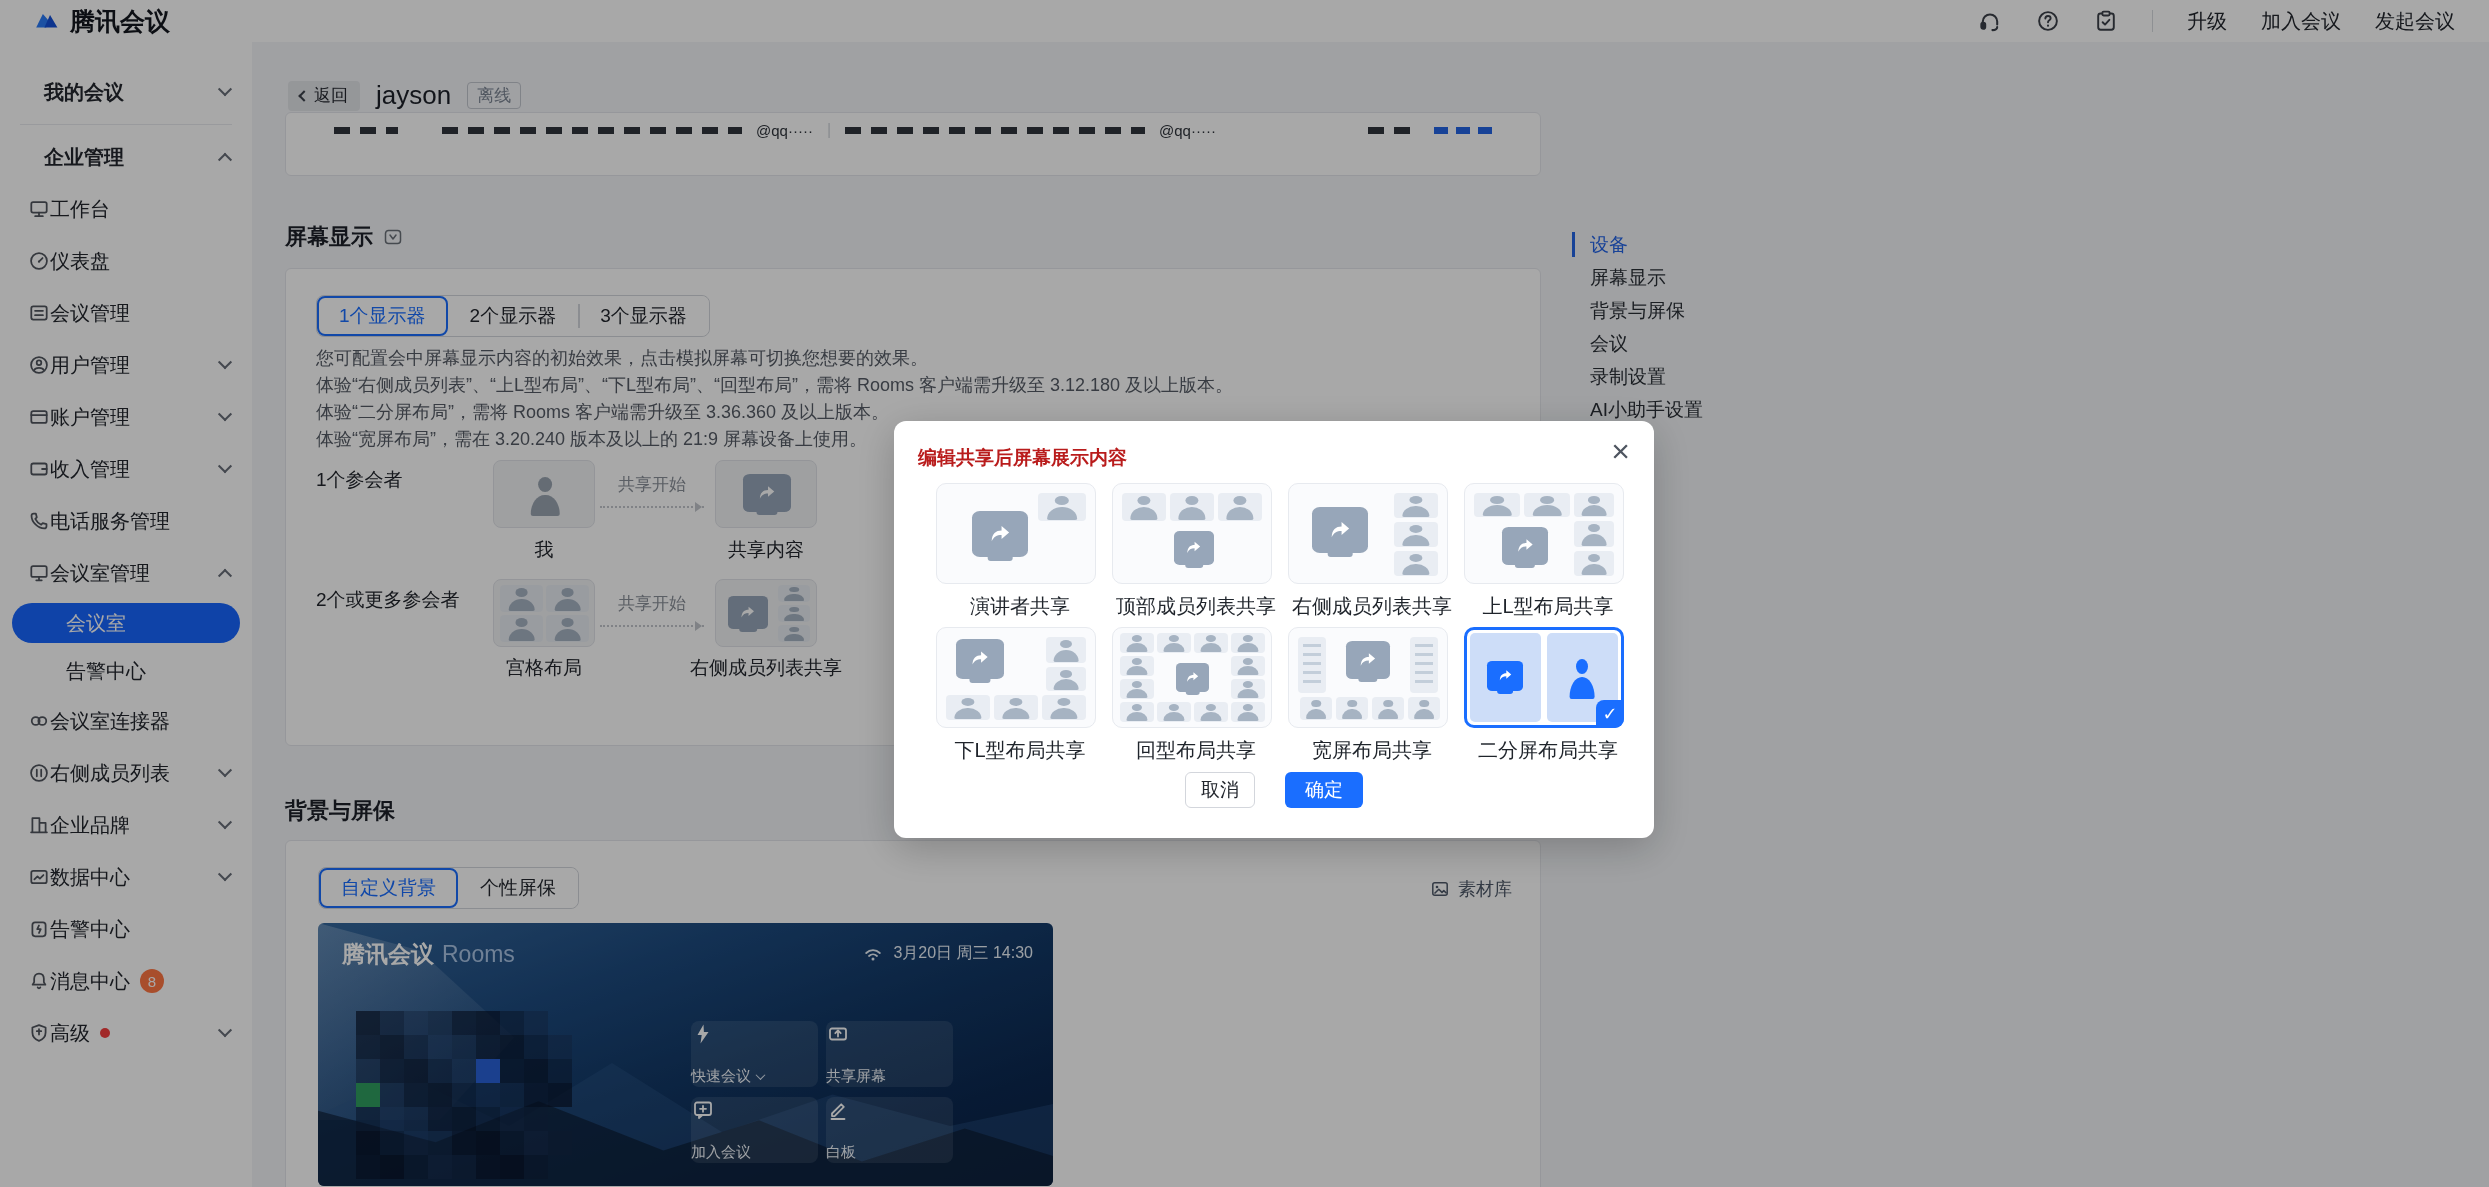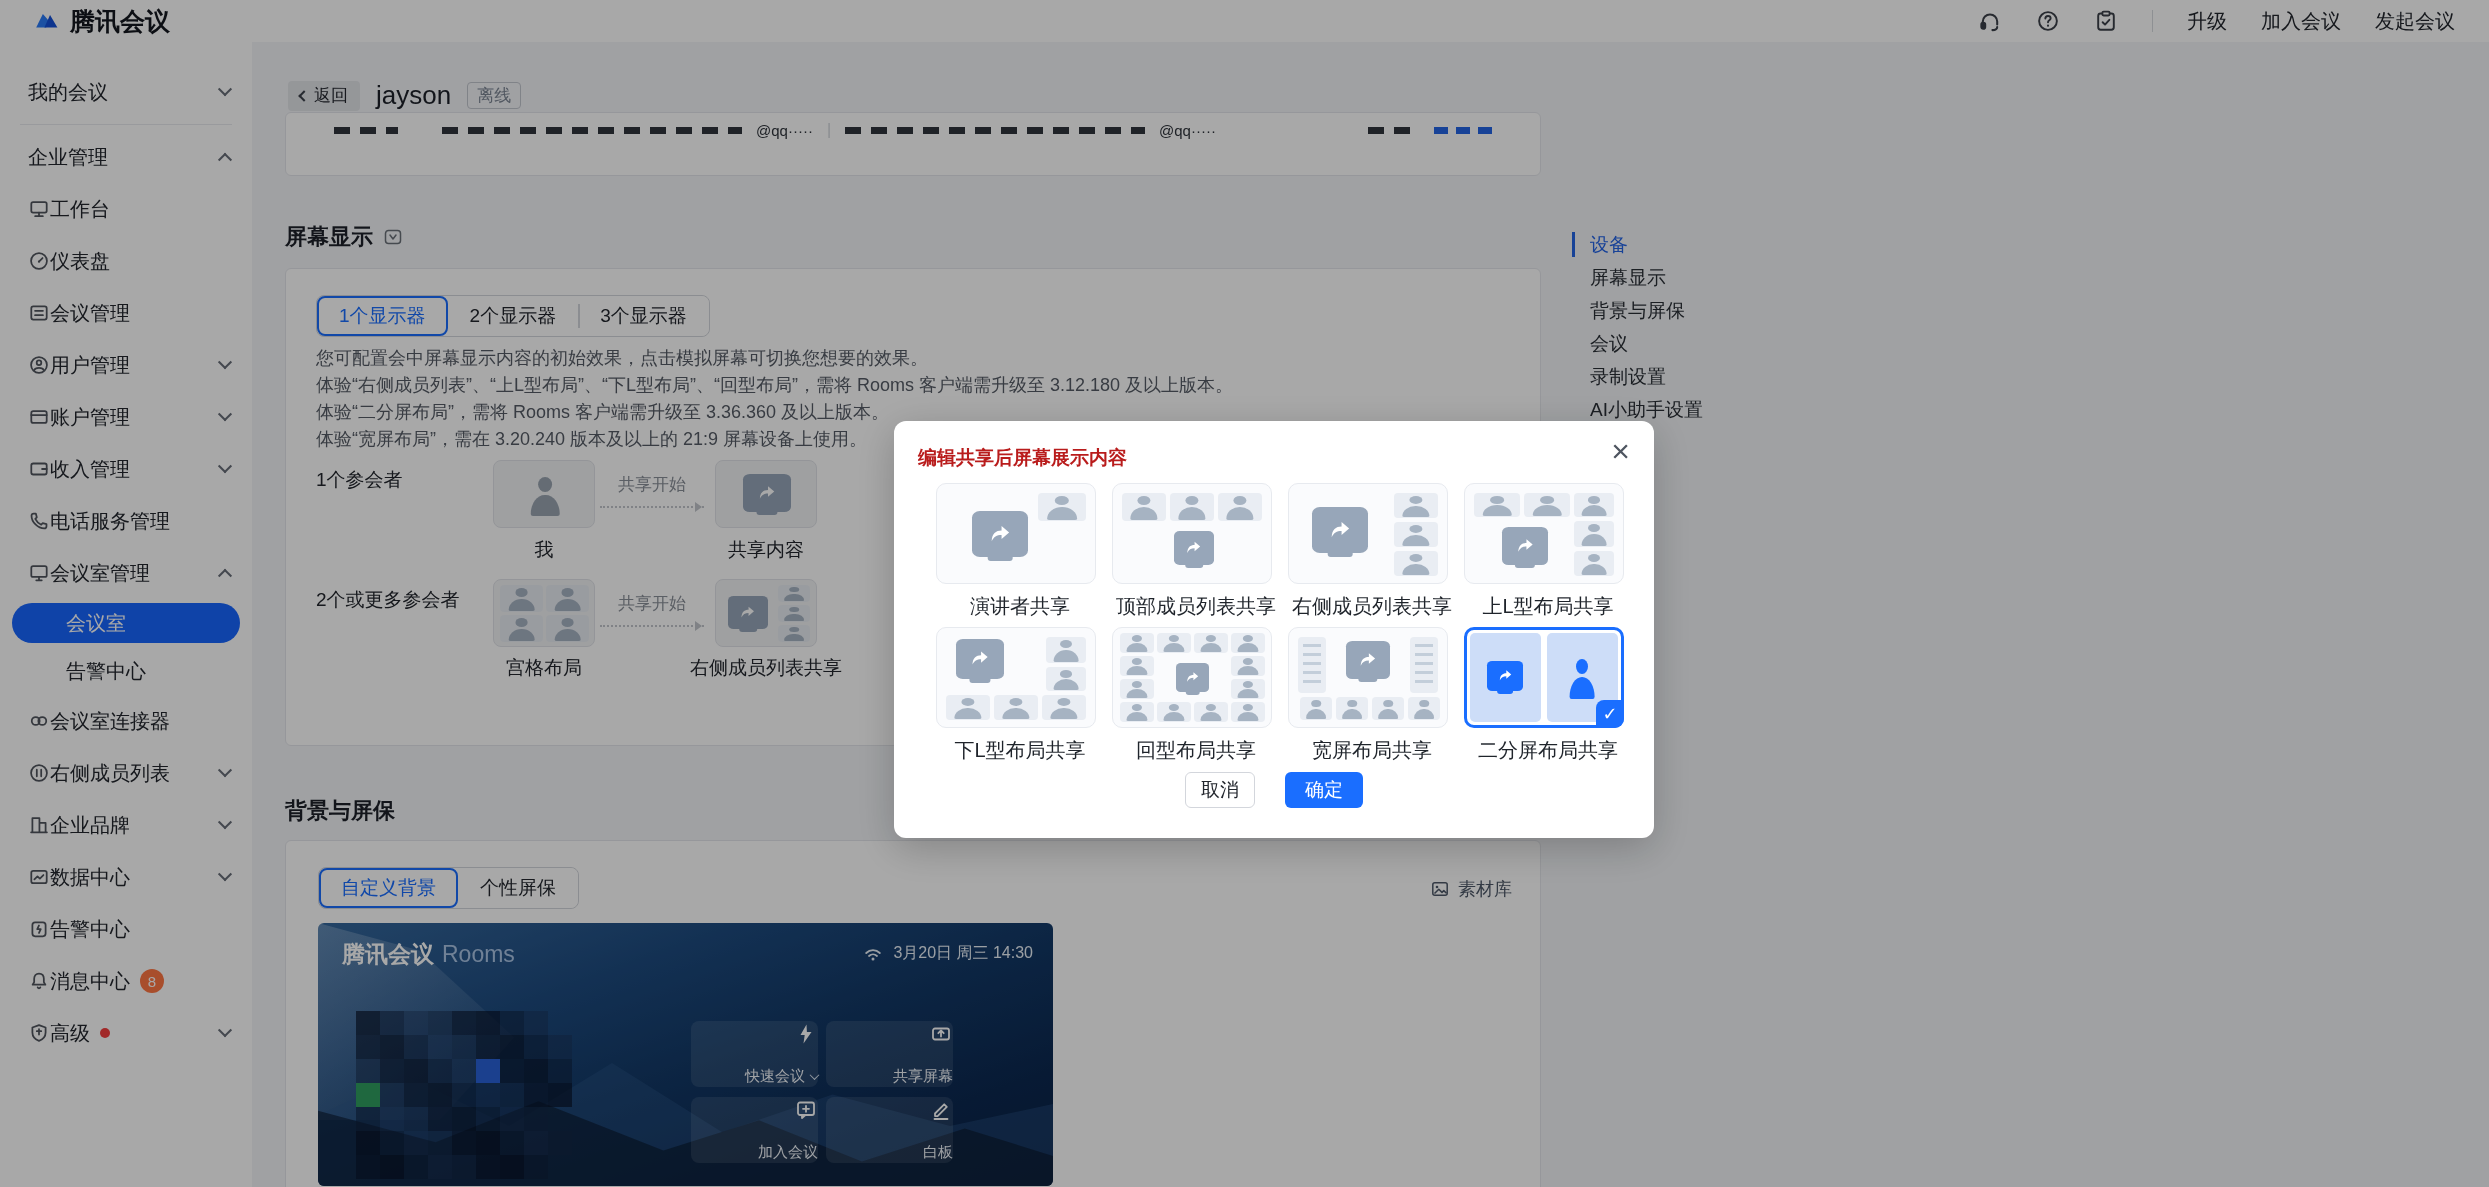--- a/index.html
+++ b/index.html
@@ -15,21 +15,21 @@
   .tb-right { margin-left:auto; display:flex; align-items:center; gap:34px; }
   .tb-ic { width:24px; height:24px; cursor:pointer; }
   .tb-sep { width:1px; height:22px; background:#d8dbe0; }
   .tb-link { font-size:20px; color:#23272e; cursor:pointer; white-space:nowrap; }
 
   
   .sidebar { position:absolute; left:0; top:42px; bottom:0; width:252px; background:#fff; padding-top:24px; z-index:4; }
   .side-row { height:52px; display:flex; align-items:center; padding:0 22px 0 28px;
               font-size:20px; color:#23272e; cursor:pointer; position:relative; }
   .side-row .lbl { white-space:nowrap; }
-  .side-row.toplevel .lbl { margin-left:0; }
+  .side-row.toplevel .lbl { margin-left:16px;font-weight:bold; }
   .side-div { height:1px; background:#e8eaee; margin:6px 20px; }
   .chev { width:10px; height:10px; border-right:2px solid #686e78; border-bottom:2px solid #686e78;
           margin-left:auto; flex:none; }
   .chev.down { transform:rotate(45deg) translate(-2px,-2px); }
   .chev.up   { transform:rotate(-135deg) translate(-2px,-2px); }
   .side-ic { width:22px; height:22px; flex:none; }
   .side-sub { height:48px; display:flex; align-items:center; padding-left:66px; font-size:20px;
               color:#23272e; cursor:pointer; }
   .side-sub.pill { height:40px; margin:4px 12px; padding-left:54px; border-radius:20px;
                    background:#1766ff; color:#fff; }
@@ -119,21 +119,21 @@
                background:rgba(46,88,138,.38); }
   .pv-ridge1 { position:absolute; bottom:0; left:0; width:100%; height:52%;
                clip-path:polygon(0 100%,0 45%,16% 68%,30% 38%,47% 74%,60% 52%,74% 82%,88% 58%,100% 78%,100% 100%);
                background:rgba(8,20,40,.58); }
   .pv-brand { position:absolute; left:24px; top:16px; display:flex; align-items:baseline; gap:8px; }
   .pv-brand .b1 { color:#fff; font-size:23px; font-weight:bold; }
   .pv-brand .b2 { color:#aac4e4; font-size:23px; }
   .pv-status { position:absolute; right:20px; top:20px; display:flex; align-items:center; gap:10px;
                color:#eaf1f8; font-size:16px; }
   .pv-tile { position:absolute; width:127px; height:66px; background:rgba(235,242,250,.10);
-             border-radius:8px; display:flex; flex-direction:column; align-items:flex-end;
+             border-radius:8px; display:flex; flex-direction:column; align-items:flex-start;
              justify-content:center; gap:21px; color:#f2f6fb; font-size:15px; cursor:pointer; }
   .pv-tile .tl { display:flex; align-items:center; gap:6px; }
   .pv-chev { width:7px; height:7px; border-right:1.5px solid #dbe6f2; border-bottom:1.5px solid #dbe6f2;
              transform:rotate(45deg) translate(-1px,-1px); }
   .mosaic { position:absolute; left:38px; top:88px; }
   .mcell { position:absolute; }
 
   
   .overlay { position:fixed; inset:0; background:rgba(0,0,0,.34); z-index:50; }
   .modal { position:fixed; left:894px; top:421px; width:760px; height:417px; background:#fff;

